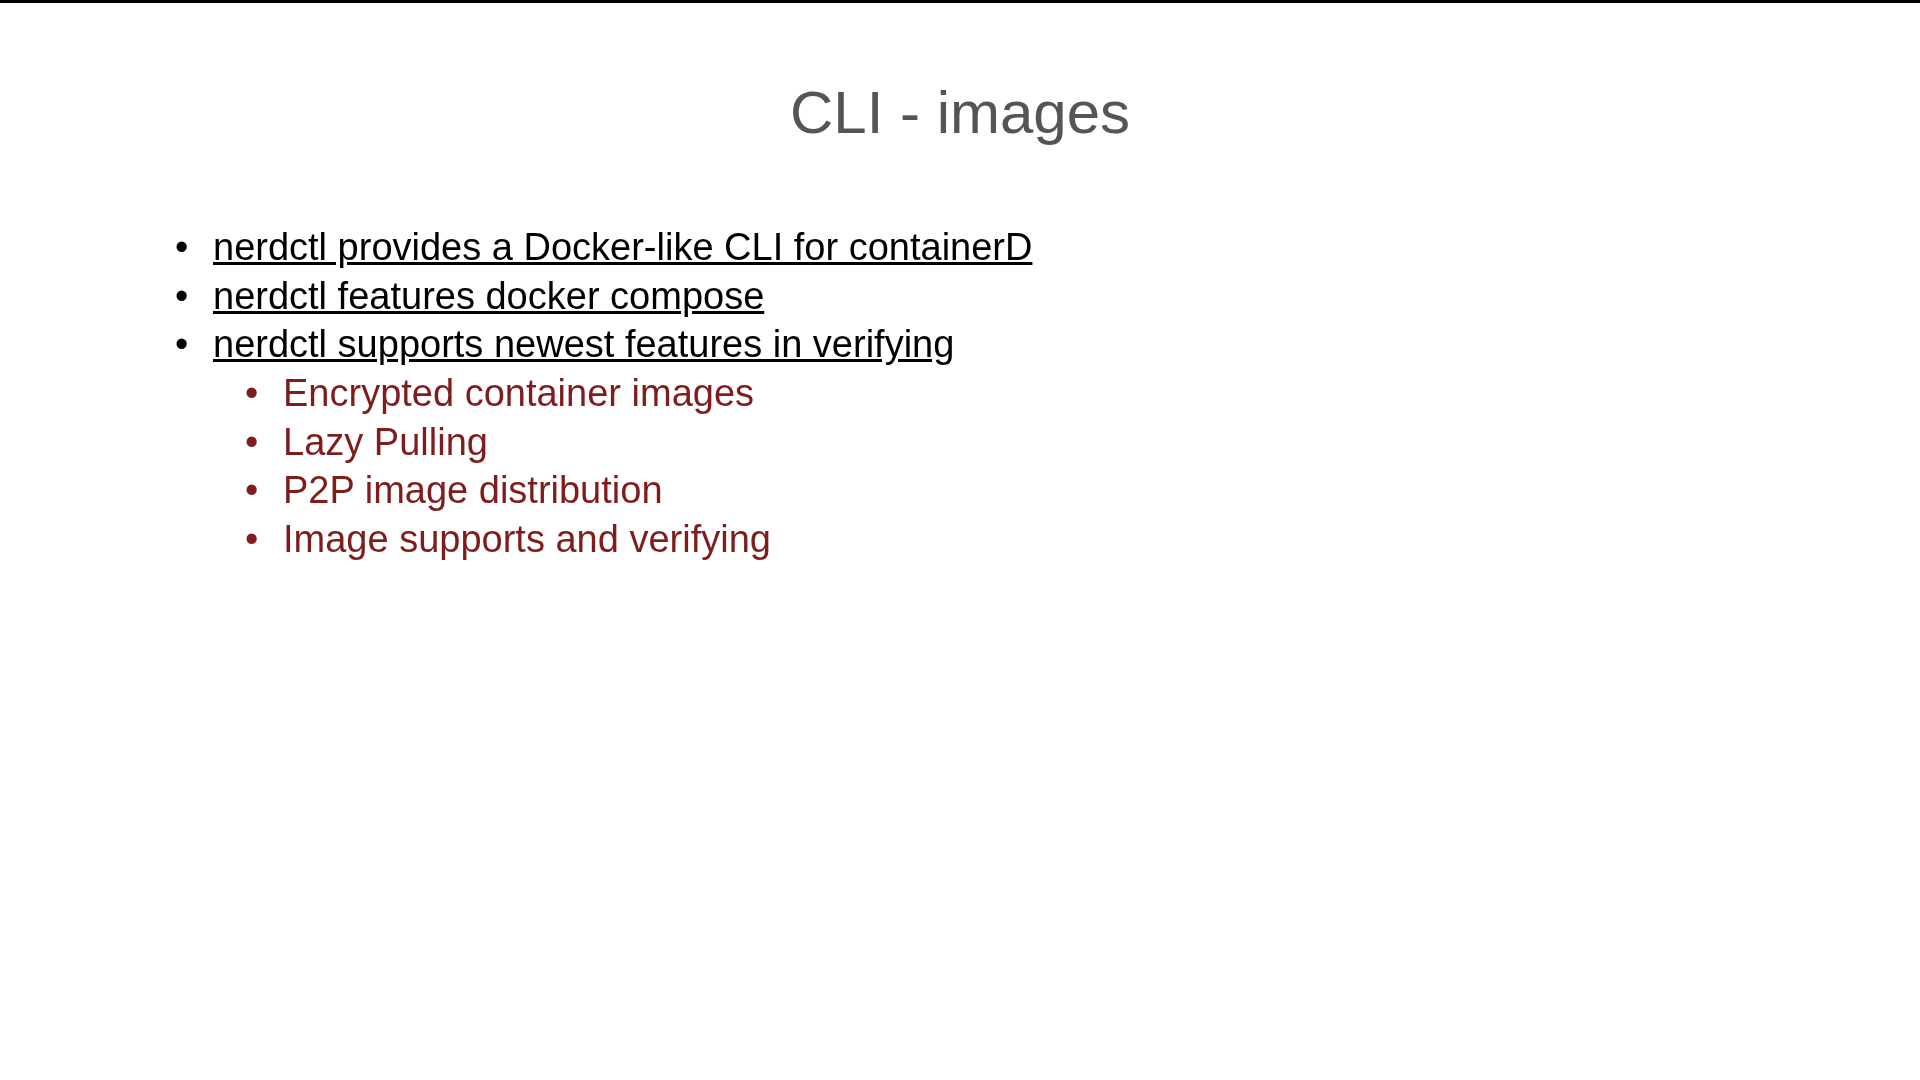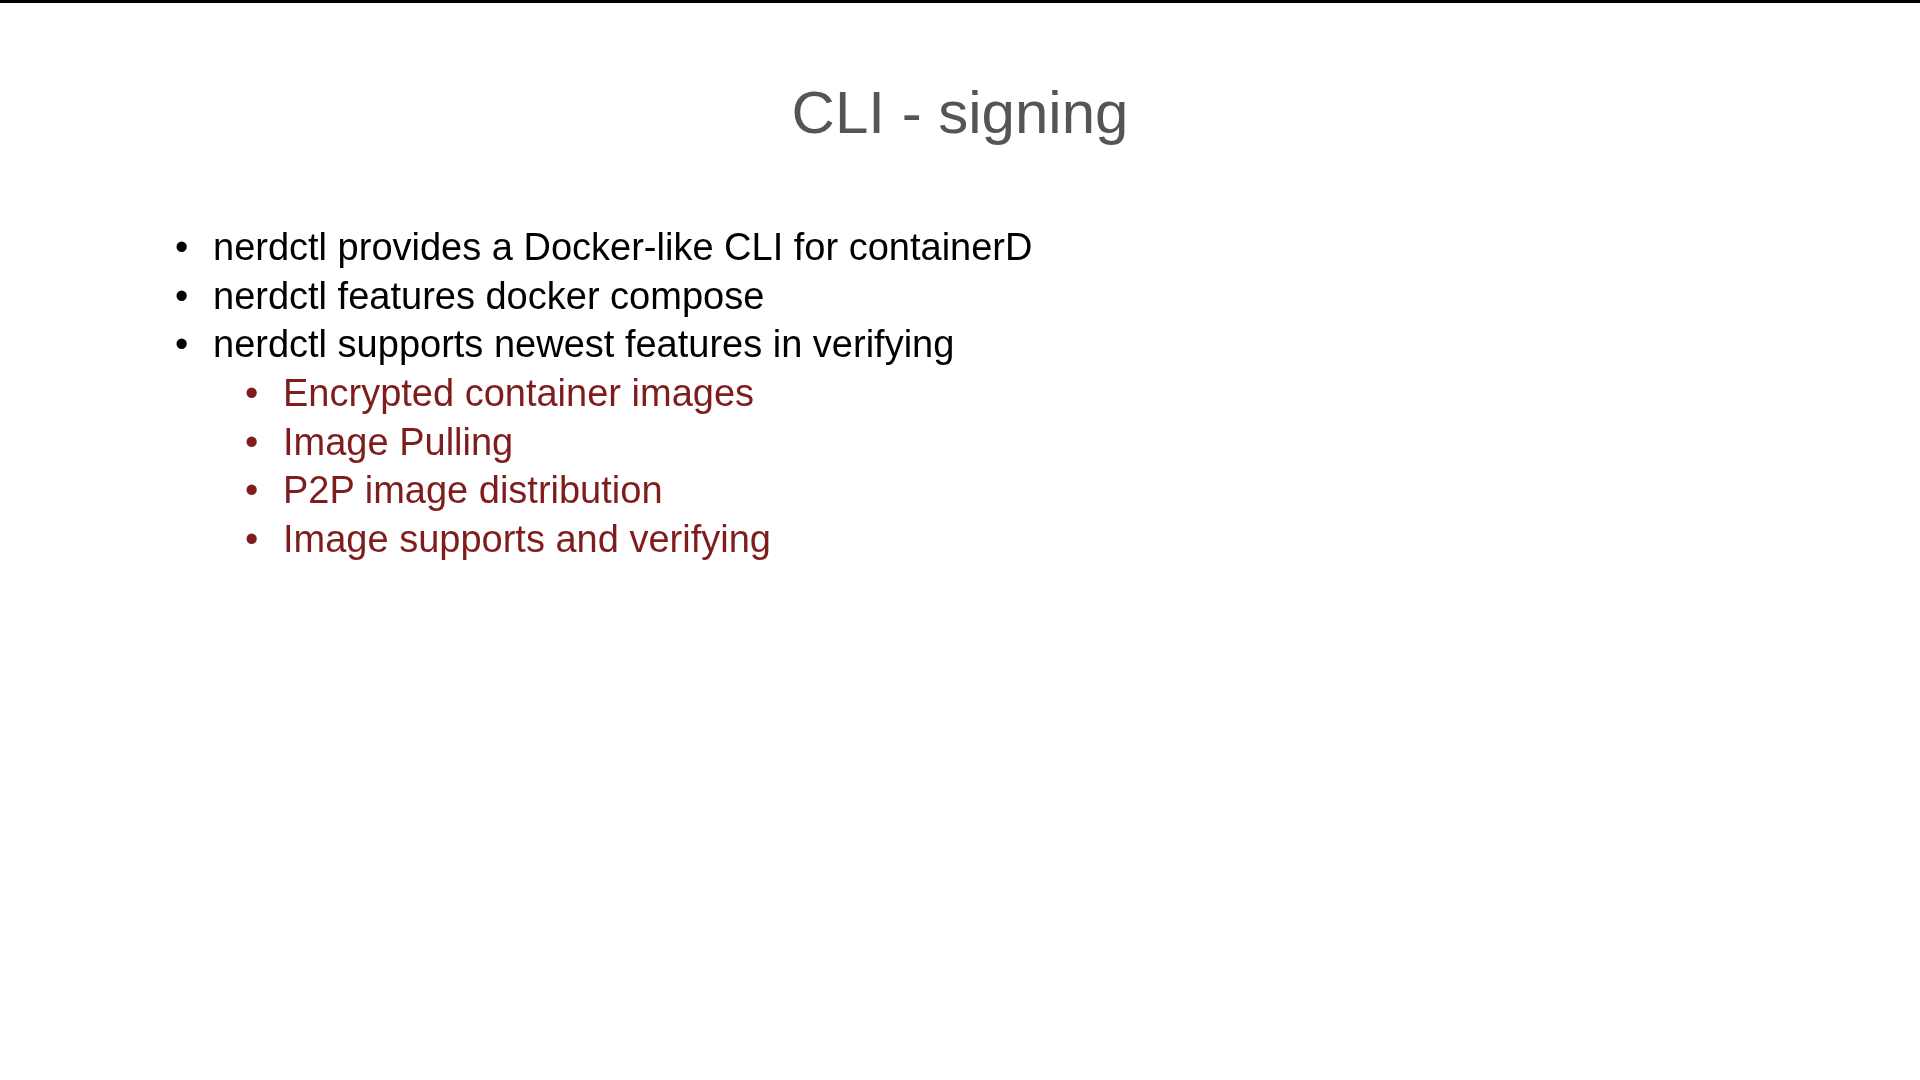--- a/index.html
+++ b/index.html
@@ -26,20 +26,21 @@
       text-align: center;
     }
     .content-area {
       position: absolute;
       top: 220px;
       left: 165px;
       right: 100px;
     }
     .bullet-list {
       list-style: none;
+      text-decoration: underline;
     }
     .bullet-item {
       font-size: 38px;
       line-height: 1.28;
       color: #000;
       position: relative;
       padding-left: 48px;
     }
     .bullet-item::before {
       content: "•";
@@ -63,27 +64,27 @@
       content: "•";
       position: absolute;
       left: 10px;
       top: 0;
       font-size: 38px;
     }
   </style>
 </head>
 <body>
 
-<h1 class="slide-title">CLI - signing</h1>
+<h1 class="slide-title">CLI - images</h1>
 
 <div class="content-area">
   <ul class="bullet-list">
     <li class="bullet-item">nerdctl provides a Docker-like CLI for containerD</li>
     <li class="bullet-item">nerdctl features docker compose</li>
     <li class="bullet-item">nerdctl supports newest features in verifying</li>
   </ul>
   <ul class="sub-bullet-list">
     <li class="sub-bullet-item">Encrypted container images</li>
-    <li class="sub-bullet-item">Image Pulling</li>
+    <li class="sub-bullet-item">Lazy Pulling</li>
     <li class="sub-bullet-item">P2P image distribution</li>
     <li class="sub-bullet-item">Image supports and verifying</li>
   </ul>
 </div>
 
 </body></html>

